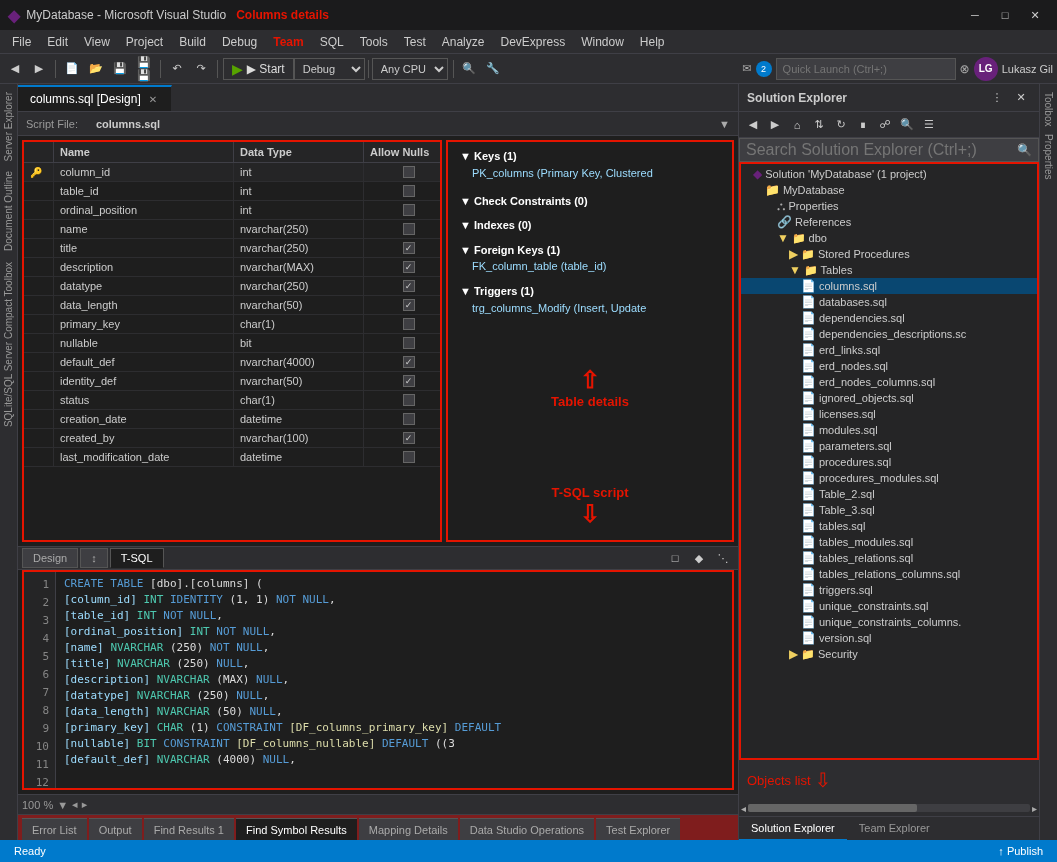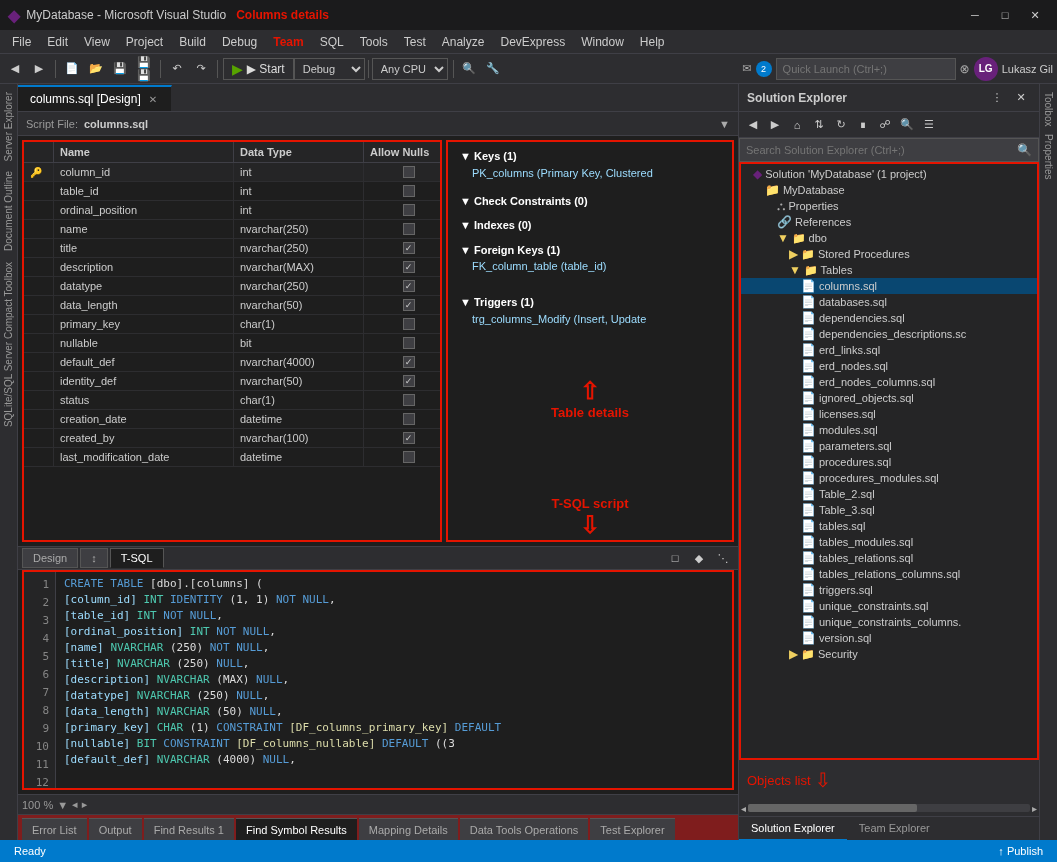--- a/index.html
+++ b/index.html
@@ -227,21 +227,21 @@
       padding: 1px 2px;
     }
 
     
     .script-file-bar {
       background: #2d2d30;
       height: 24px;
       display: flex;
       align-items: center;
       padding: 0 8px;
-      gap: 6px;
+      gap: 18px;
       border-bottom: 1px solid #3f3f46;
       font-size: 11px;
       color: #999;
       flex-shrink: 0;
     }
     .script-file-name {
       color: #cccccc;
       font-weight: bold;
     }
 
@@ -859,21 +859,21 @@
           <div class="prop-item bold" style="margin-top:12px;">
             ▼ <span>Check Constraints (0)</span>
           </div>
           <div class="prop-item bold" style="margin-top:4px;">
             ▼ <span>Indexes (0)</span>
           </div>
           <div class="prop-item bold" style="margin-top:4px;">
             ▼ <span>Foreign Keys (1)</span>
           </div>
           <div class="prop-sub">FK_column_table    (table_id)</div>
-          <div class="prop-item bold" style="margin-top:20px;">
+          <div class="prop-item bold" style="margin-top:9px;">
             ▼ <span>Triggers (1)</span>
           </div>
           <div class="prop-sub">trg_columns_Modify    (Insert, Update</div>
         </div>
 
         <div style="margin-top:40px;color:#e51400;font-weight:bold;font-size:13px;text-align:center;padding:8px;">
           <div style="font-size:24px;color:#e51400;">⇧</div>
           <span>Table details</span>
         </div>
 
@@ -932,21 +932,21 @@
       <span style="margin-left:4px;cursor:pointer;">◂</span>
       <span style="margin-left:4px;cursor:pointer;">▸</span>
     </div>
 
     <div class="bottom-panel-tabs">
       <div class="bptab">Error List</div>
       <div class="bptab">Output</div>
       <div class="bptab">Find Results 1</div>
       <div class="bptab active">Find Symbol Results</div>
       <div class="bptab">Mapping Details</div>
-      <div class="bptab">Data Tools Operations</div>
+      <div class="bptab">Data Studio Operations</div>
       <div class="bptab">Test Explorer</div>
     </div>
   </div>
 
   <div class="solution-explorer">
     <div class="se-header">
       <span class="se-header-title">Solution Explorer</span>
       <button class="se-btn">⋮</button>
       <button class="se-btn">✕</button>
     </div>
@@ -955,21 +955,21 @@
       <button class="se-btn">▶</button>
       <button class="se-btn">⌂</button>
       <button class="se-btn">⇅</button>
       <button class="se-btn">↻</button>
       <button class="se-btn">∎</button>
       <button class="se-btn">☍</button>
       <button class="se-btn">🔍</button>
       <button class="se-btn">☰</button>
     </div>
     <div class="se-search">
-      <input type="text" style="background: none; border: none; color: rgb(204, 204, 204); font-size: 11px; flex: 1 1 0%; outline: none;" placeholder="Search Solution Explorer (Ctrl+;)">
+      <input type="text" style="background: none; border: none; color: rgb(204, 204, 204); font-size: 16px; flex: 1 1 0%; outline: none;" placeholder="Search Solution Explorer (Ctrl+;)">
       <span style="color:#aaa;">🔍</span>
     </div>
     <div class="se-tree">
       <div class="se-item se-indent-1">
         <span class="se-icon" style="color:#68217a;">◆</span>
         <span>Solution 'MyDatabase' (1 project)</span>
       </div>
       <div class="se-item se-indent-2">
         <span class="se-icon folder-icon">📁</span>
         <span>MyDatabase</span>

